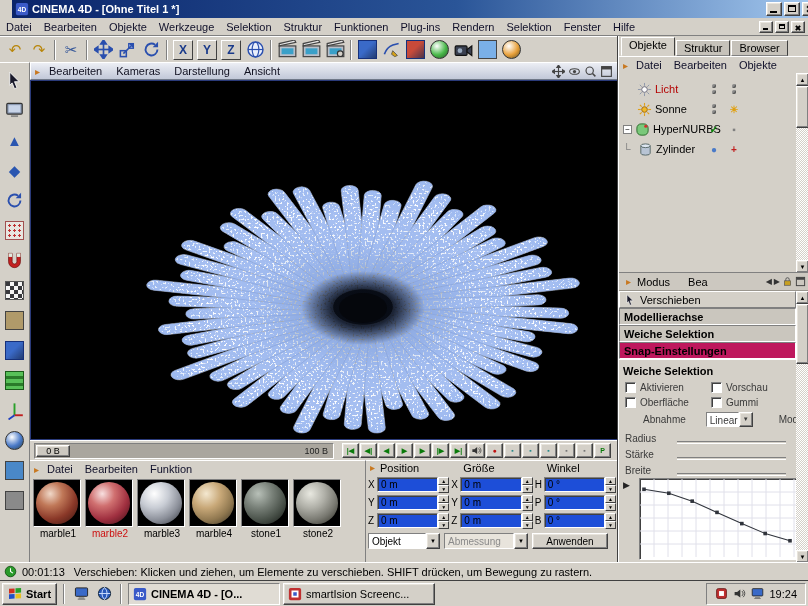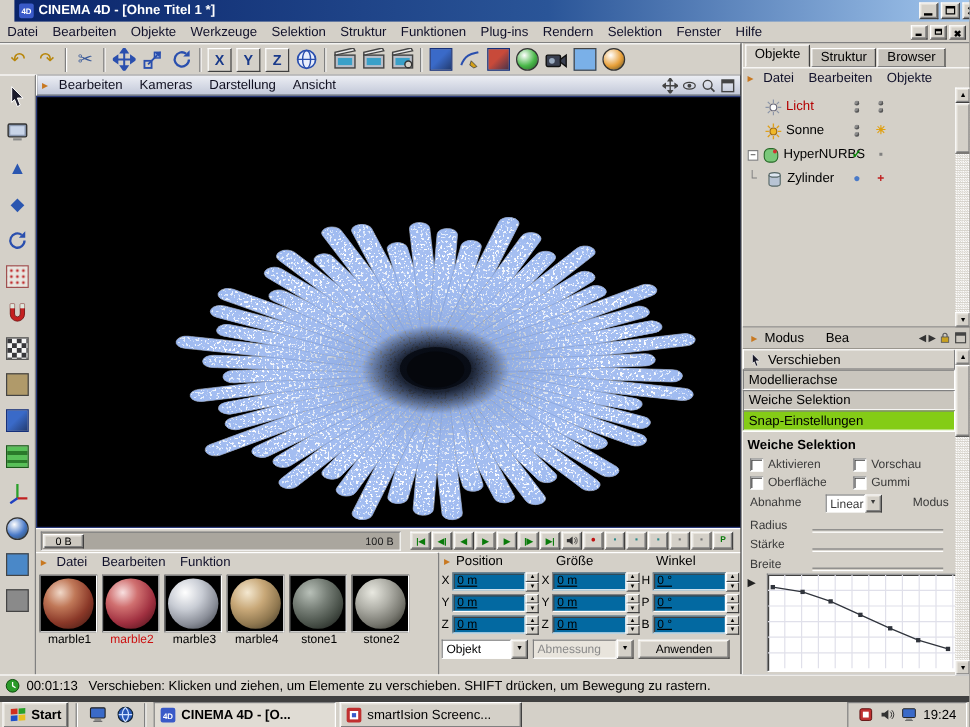--- a/index.html
+++ b/index.html
@@ -1,21 +1,21 @@
 <!DOCTYPE html>
 <html><head>
 <meta charset="utf-8">
 <style>
 *{margin:0;padding:0;box-sizing:border-box;}
 body{background:#555;font-family:"Liberation Sans",sans-serif;}
 #screen{position:relative;width:808px;height:606px;background:#d4d0c8;font-size:11px;color:#000;overflow:hidden;}
 .abs{position:absolute;}
 .raised{background:#d4d0c8;border:1px solid;border-color:#ffffff #404040 #404040 #ffffff;box-shadow:inset -1px -1px 0 #808080,inset 1px 1px 0 #e8e4dc;}
 .sunken{border:1px solid;border-color:#808080 #ffffff #ffffff #808080;}
-.field{background:#0369a1;border:1px solid;border-color:#808080 #ffffff #ffffff #808080;box-shadow:inset 1px 1px 0 #404040;text-decoration:underline;}
+.field{background:#1d4ed8;border:1px solid;border-color:#808080 #ffffff #ffffff #808080;box-shadow:inset 1px 1px 0 #404040;}
 .ic{display:inline-flex;align-items:center;justify-content:center;font-size:14px;line-height:1;}
 .ic svg{width:100%;height:100%;display:block;}
 .g{font-size:15px;}
 
 #titlebar{left:12px;top:0;width:808px;height:18px;background:linear-gradient(90deg,#0a246a,#2a5598 55%,#a6caf0);display:flex;align-items:center;color:#fff;font-weight:bold;padding:0 2px;}
 #titlebar .appicon{width:14px;height:14px;margin:0 3px 0 1px;}
 .wc{position:relative;width:16px;height:14px;margin-left:2px;}
 .wc-min::after{content:"";position:absolute;left:3px;right:4px;bottom:2px;height:2px;background:#000;}
 .wc-max::after{content:"";position:absolute;left:3px;right:3px;top:2px;bottom:3px;border:1px solid #000;border-top-width:2px;}
 .wc-close::before,.wc-close::after{content:"";position:absolute;left:3px;right:3px;top:5px;height:2px;background:#000;}
@@ -105,41 +105,41 @@
 .vscroll{position:absolute;width:13px;background:repeating-conic-gradient(#ffffff 0 25%,#d4d0c8 0 50%) 0 0/2px 2px;}
 .sbbtn{position:absolute;left:0;width:13px;height:13px;font-size:6px;display:flex;align-items:center;justify-content:center;}
 .sbthumb{position:absolute;left:0;width:13px;}
 
 #am{position:absolute;left:0;top:236px;width:190px;height:290px;border-top:1px solid #808080;}
 #modusbar{height:18px;display:flex;align-items:center;background:#ccc8c0;border-bottom:1px solid #9a968e;font-size:11px;gap:4px;padding:0 3px;}
 #modusbar .navs{margin-left:auto;display:flex;gap:2px;align-items:center;}
 #modusbar .navg{font-size:8px;color:#333;}
 .toolrow{display:flex;align-items:center;height:17px;padding-left:4px;font-size:11px;gap:4px;width:177px;}
 .toolrow.plain{background:#d4d0c8;border:1px solid;border-color:#fff #808080 #808080 #fff;}
-.toolrow.pressed{background:#cac6be;border:1px solid;border-color:#808080 #fff #fff #808080;}
-.toolrow.dark{background:#84cc16;}
+.toolrow.pressed{background:#cac6be;border:1px solid;border-color:#808080 #fff #fff #808080;font-weight:bold;}
+.toolrow.dark{background:#be185d;}
 .toolrow .ic{width:12px;height:12px;}
 #sectionTitle{font-weight:bold;font-size:11px;padding:5px 0 3px 4px;border-top:1px solid #fff;}
 .cbrow{display:flex;height:15px;align-items:center;width:177px;}
 .cbcell{display:flex;align-items:flex-start;gap:4px;width:86px;padding-left:6px;color:#3a3a3a;font-size:10px;}
 .cbbox{width:11px;height:11px;background:#fff;border:1px solid;border-color:#808080 #fff #fff #808080;box-shadow:inset 1px 1px 0 #404040;}
-#abnRow{display:flex;align-items:center;height:18px;padding-left:6px;gap:20px;width:190px;overflow:hidden;color:#3a3a3a;}
+#abnRow{display:flex;align-items:center;height:18px;padding-left:24px;gap:20px;width:190px;overflow:hidden;color:#3a3a3a;}
 #abnRow .lab{width:48px;font-size:10px;}
 #abnRow .dd{width:70px;height:15px;}
 .slrow{display:flex;align-items:flex-end;height:16px;padding-left:6px;width:177px;color:#3a3a3a;}
 .slrow .lab{width:52px;font-size:10px;}
 .groove{flex:1;height:3px;border-top:1px solid #808080;border-bottom:1px solid #fff;margin-right:10px;}
 #curveRow{position:relative;height:88px;}
 #curveExp{position:absolute;left:4px;top:4px;font-size:9px;color:#222;}
 #curveBox{position:absolute;left:20px;top:2px;width:160px;height:82px;background:#fff;border:1px solid;border-color:#808080 #fff #fff #808080;box-shadow:inset 1px 1px 0 #404040;}
 
 #statusbar{left:0;top:562px;width:808px;height:18px;display:flex;align-items:center;border-top:1px solid #fff;gap:5px;padding-left:4px;font-size:11px;}
 #statusbar .ic{width:13px;height:13px;}
 
-#taskbar{left:0;top:580px;width:808px;height:26px;border-top:5px solid #404040;box-shadow:0 -2px 0 #d4d0c8;display:flex;align-items:center;padding:0 2px;gap:3px;}
+#taskbar{left:0;top:580px;width:808px;height:26px;border-top:1px solid #404040;box-shadow:0 -2px 0 #d4d0c8;display:flex;align-items:center;padding:0 2px;gap:3px;}
 .startbtn{height:22px;display:flex;align-items:center;gap:3px;padding:0 5px;font-weight:bold;}
 .startbtn .ic{width:15px;height:13px;}
 .qlicon{width:20px;height:20px;display:flex;align-items:center;justify-content:center;}
 .qlicon .ic{width:15px;height:15px;}
 .taskbtn{width:152px;height:22px;display:flex;align-items:center;gap:4px;padding:0 4px;font-size:11px;overflow:hidden;white-space:nowrap;}
 .taskbtn .ic{width:14px;height:14px;flex:0 0 14px;}
 .taskbtn.active{background:#e0dcd4;border:1px solid;border-color:#808080 #fff #fff #808080;font-weight:bold;}
 .tray{margin-left:auto;height:22px;display:flex;align-items:center;gap:5px;padding:0 8px;}
 .tray .ic{width:13px;height:13px;}
 </style>

